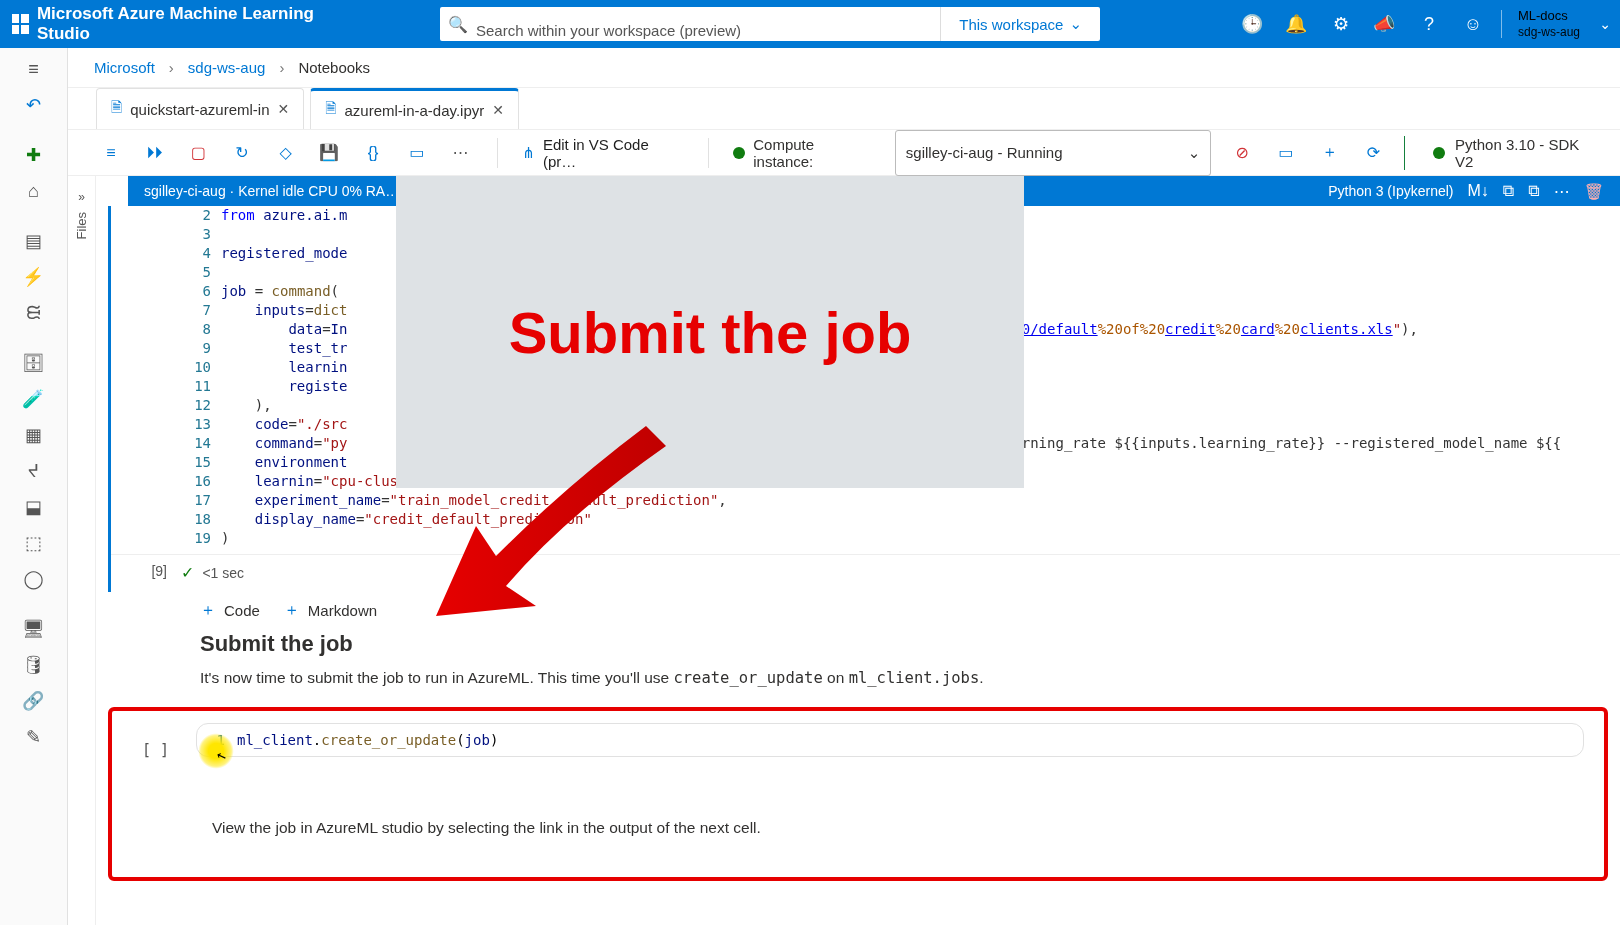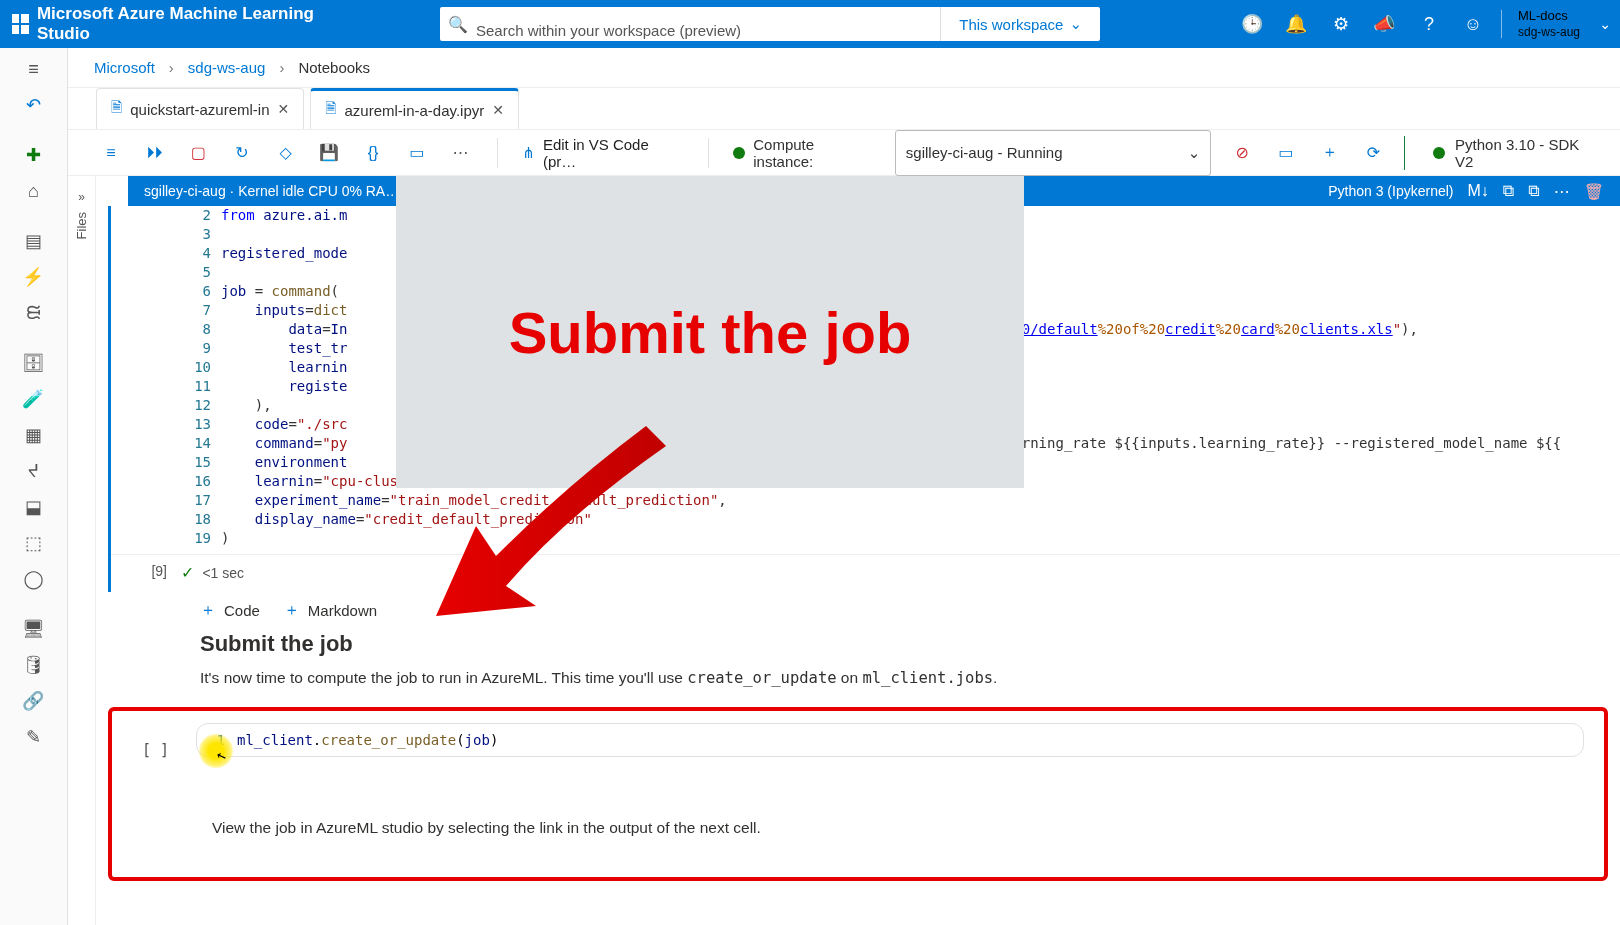--- a/index.html
+++ b/index.html
@@ -290,21 +290,21 @@
               <span>Code</span>
             </span>
           <span class="ab">
               <span class="pl">＋</span>
               <span>Markdown</span>
             </span>
         </div>
 
         <div class="md-head">Submit the job</div>
         <div class="md-body">
-          <span>It's now time to compute the job to run in AzureML. This time you'll use </span>
+          <span>It's now time to submit the job to run in AzureML. This time you'll use </span>
           <span class="mono">create_or_update</span>
           <span> on </span>
           <span class="mono">ml_client.jobs</span>.
         </div>
 
         <div class="cell2">
           <div class="cell2-inner">
             <div class="exec-prompt">
               <div class="yellow-cursor"></div>
               <span class="cursor-arrow">↖</span>

